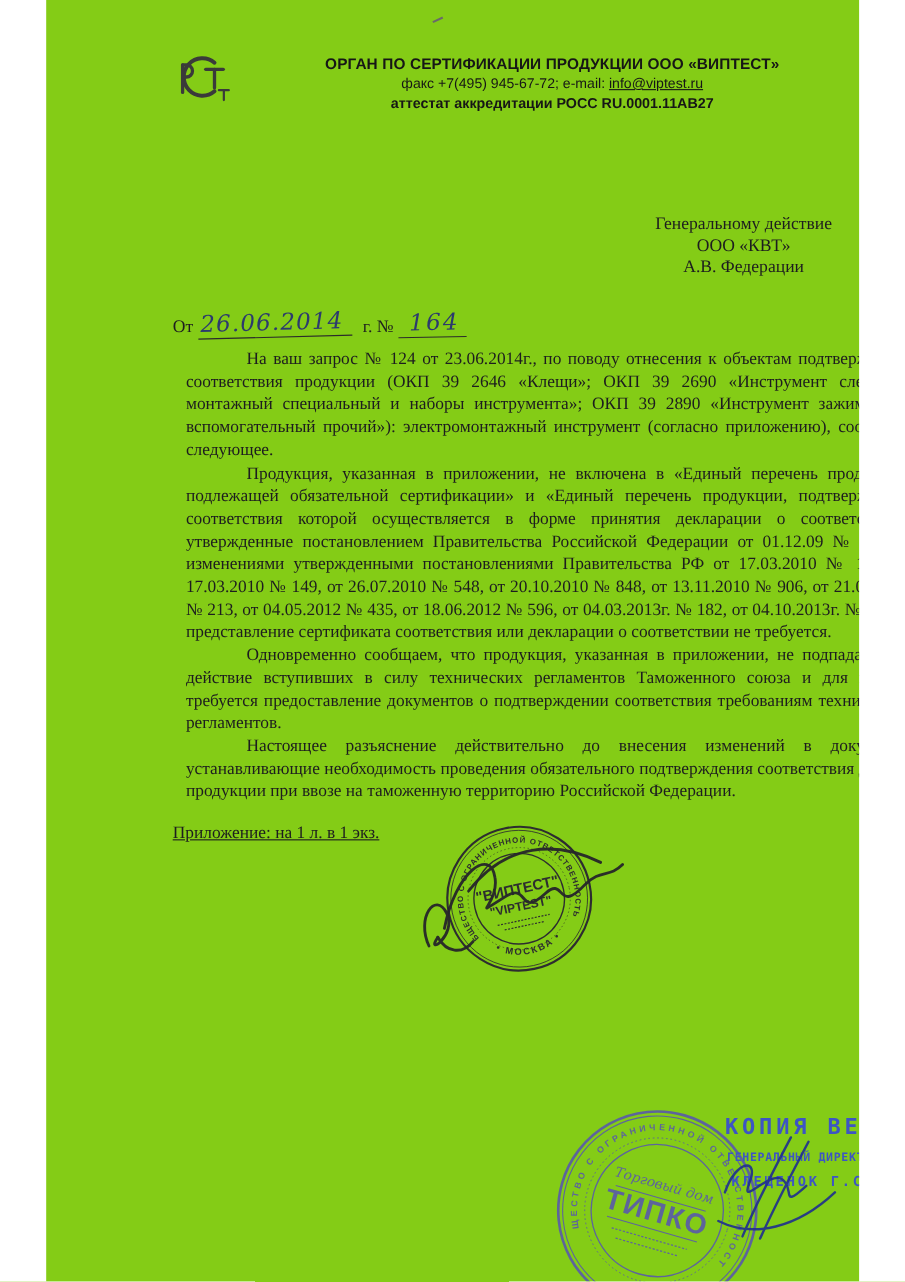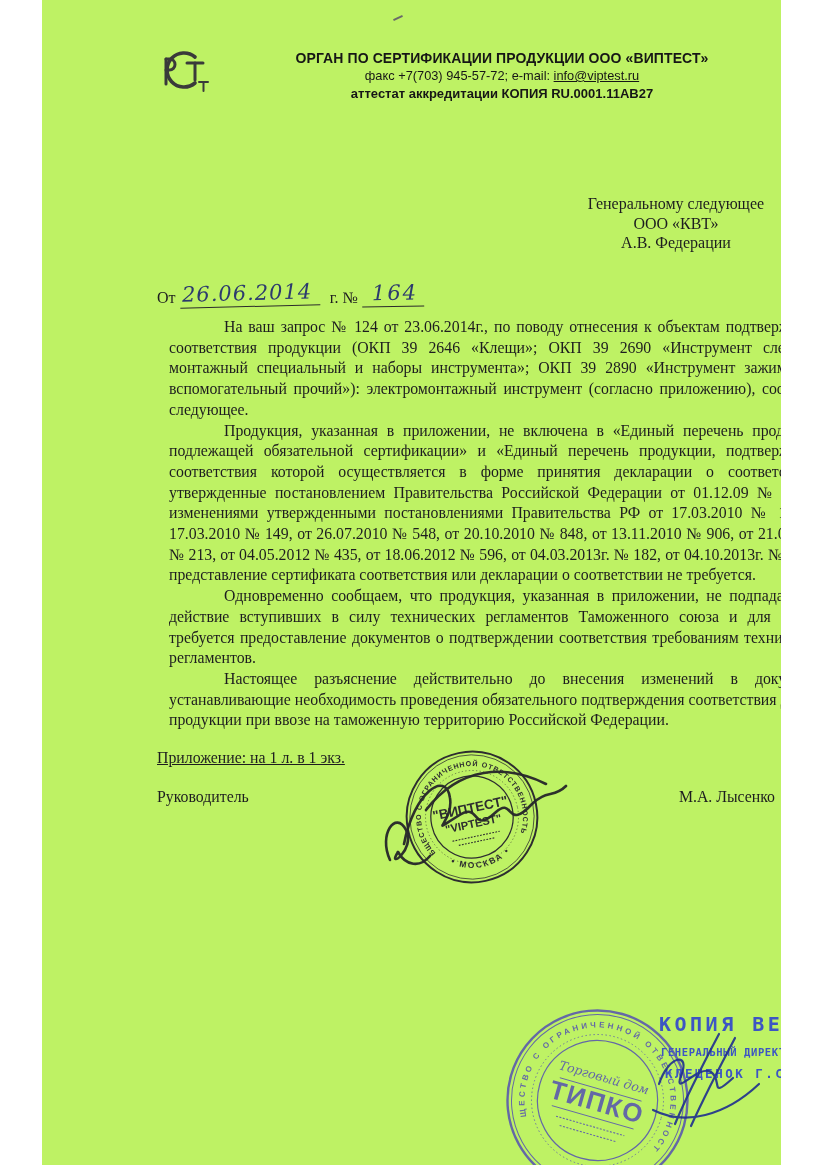--- a/index.html
+++ b/index.html
@@ -1,19 +1,19 @@
 <!DOCTYPE html>
 <html><head>
 <meta charset="utf-8">
 <style>
   * { margin:0; padding:0; box-sizing:border-box; }
   html,body { background:#ffffff; }
   .page {
     position:relative; width:739px; height:1165px; margin:0 auto;
-    background:#bef264; overflow:hidden;
+    background:#84cc16; overflow:hidden;
     font-family:"Liberation Serif", serif; color:#1d1d1f;
   }
   .pen-mark { position:absolute; top:17px; left:351px; width:10px; height:2px;
     background:#6a6a6a; transform:rotate(-25deg); }
 
   .logo { position:absolute; top:44px; left:114px; }
 
   .header { position:absolute; top:50px; left:170px; width:580px; text-align:center;
     font-family:"Liberation Sans", sans-serif; color:#161616; }
   .header .org  { font-weight:bold; font-size:14px; letter-spacing:0.1px; }
@@ -71,51 +71,47 @@
       <path d="M 39,19 V 36" stroke-width="3"></path>
       <path d="M 10,15 V 40" stroke-width="3"></path>
       <path d="M 10,15 h 3.5 a 5.5,5.5 0 1 1 0,11 H 10" stroke-width="3"></path>
       <path d="M 43,38 h 9 M 47.5,38 v 9" stroke-width="2"></path>
     </g>
   </svg>
 
   <div class="header">
     <div class="org">ОРГАН ПО СЕРТИФИКАЦИИ ПРОДУКЦИИ ООО «ВИПТЕСТ»</div>
     <div class="fax">
-      <span>факс +7(703) 945-57-72; e-mail: </span><span class="email">info@viptest.ru</span>
+      <span>факс +7(495) 945-67-72; e-mail: </span><span class="email">info@viptest.ru</span>
     </div>
-    <div class="accr">аттестат аккредитации КОПИЯ RU.0001.11АВ27</div>
+    <div class="accr">аттестат аккредитации РОСС RU.0001.11АВ27</div>
   </div>
 
   <div class="recipient">
-    <div>Генеральному следующее</div>
+    <div>Генеральному действие</div>
     <div>ООО «КВТ»</div>
     <div>А.В. Федерации</div>
   </div>
 
   <div class="refline">
     <span>От</span>
     <span class="hand hw-date">26.06.2014</span>
     <span class="ref-mid">г. №</span>
     <span class="hand hw-num">164</span>
   </div>
 
   <div class="body-text">
     <p>На ваш запрос № 124 от 23.06.2014г., по поводу отнесения к объектам подтверждения соответствия продукции (ОКП 39 2646 «Клещи»; ОКП 39 2690 «Инструмент слесарно-монтажный специальный и наборы инструмента»; ОКП 39 2890 «Инструмент зажимной и вспомогательный прочий»): электромонтажный инструмент (согласно приложению), сообщаем следующее.</p>
     <p>Продукция, указанная в приложении, не включена в «Единый перечень продукции, подлежащей обязательной сертификации» и «Единый перечень продукции, подтверждение соответствия которой осуществляется в форме принятия декларации о соответствии», утвержденные постановлением Правительства Российской Федерации от 01.12.09 № 982 (с изменениями утвержденными  постановлениями Правительства РФ от 17.03.2010 № 148, от 17.03.2010 № 149, от 26.07.2010 № 548, от 20.10.2010 № 848, от 13.11.2010 № 906, от 21.03.2012 № 213, от 04.05.2012 № 435, от 18.06.2012 № 596, от 04.03.2013г. № 182, от 04.10.2013г. № 870) и представление сертификата соответствия или декларации о соответствии не требуется.</p>
     <p>Одновременно сообщаем, что продукция, указанная в приложении, не подпадает под действие вступивших в силу технических регламентов Таможенного союза и для нее не требуется предоставление документов о подтверждении соответствия требованиям технических регламентов.</p>
     <p>Настоящее разъяснение действительно до внесения изменений в документы устанавливающие необходимость проведения обязательного подтверждения соответствия данной продукции при ввозе на таможенную территорию Российской Федерации.</p>
   </div>
 
   <div class="attachment">Приложение: на 1 л. в 1 экз.</div>
 
-  <div class="signrow">
-    <span>Руководитель</span>
-    <span>М.А. Лысенко</span>
-  </div>
 
   <svg class="seal" width="152" height="152" viewBox="0 0 170 170">
     <defs>
       <path id="sealTop" d="M 35.6,113.5 A 57,57 0 1 1 134.4,113.5"></path>
       <path id="sealBottom" d="M 35.6,113.5 A 57,57 0 0 0 134.4,113.5"></path>
     </defs>
     <g transform="rotate(-12 85 85)">
       <circle cx="85" cy="85" r="73" fill="none" stroke="#2d2d30" stroke-width="2.2"></circle>
       <circle cx="85" cy="85" r="69.5" fill="none" stroke="#2d2d30" stroke-width="0.8"></circle>
       <circle cx="85" cy="85" r="46" fill="none" stroke="#2d2d30" stroke-width="1.4"></circle>

